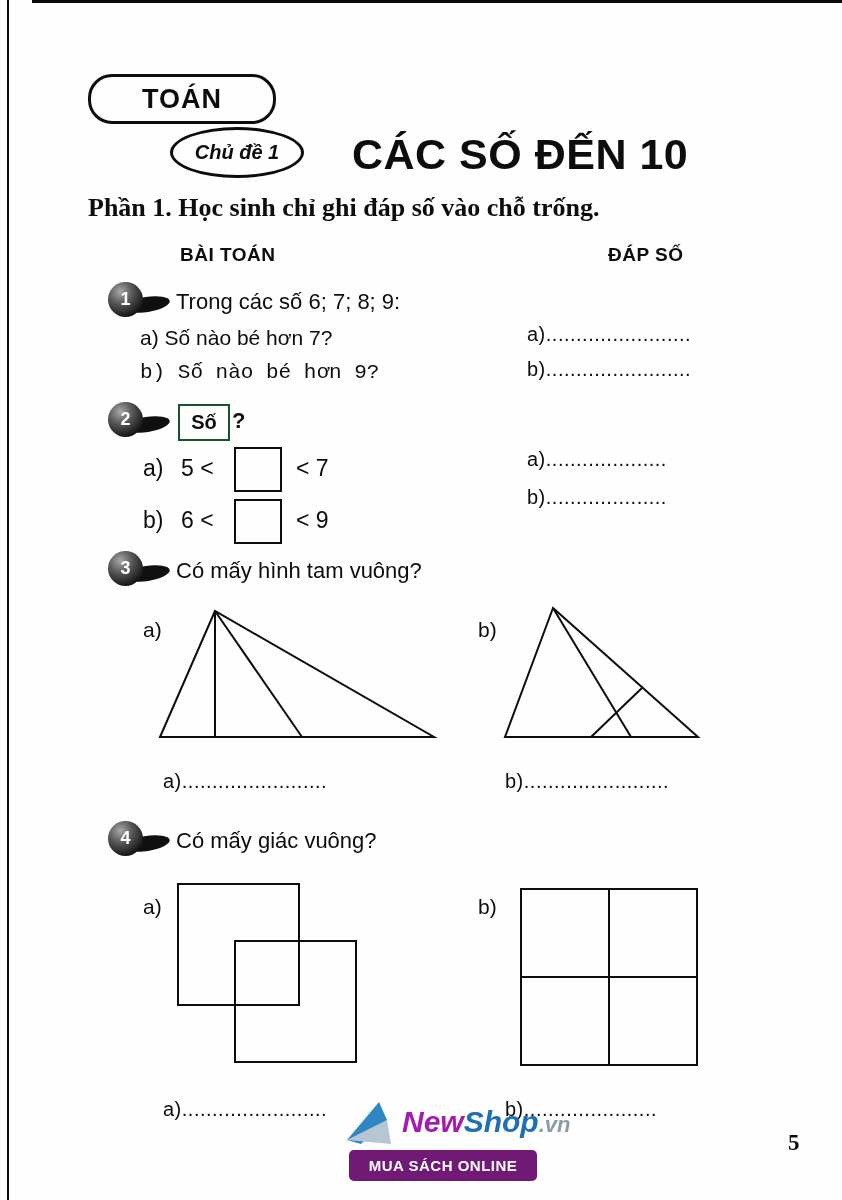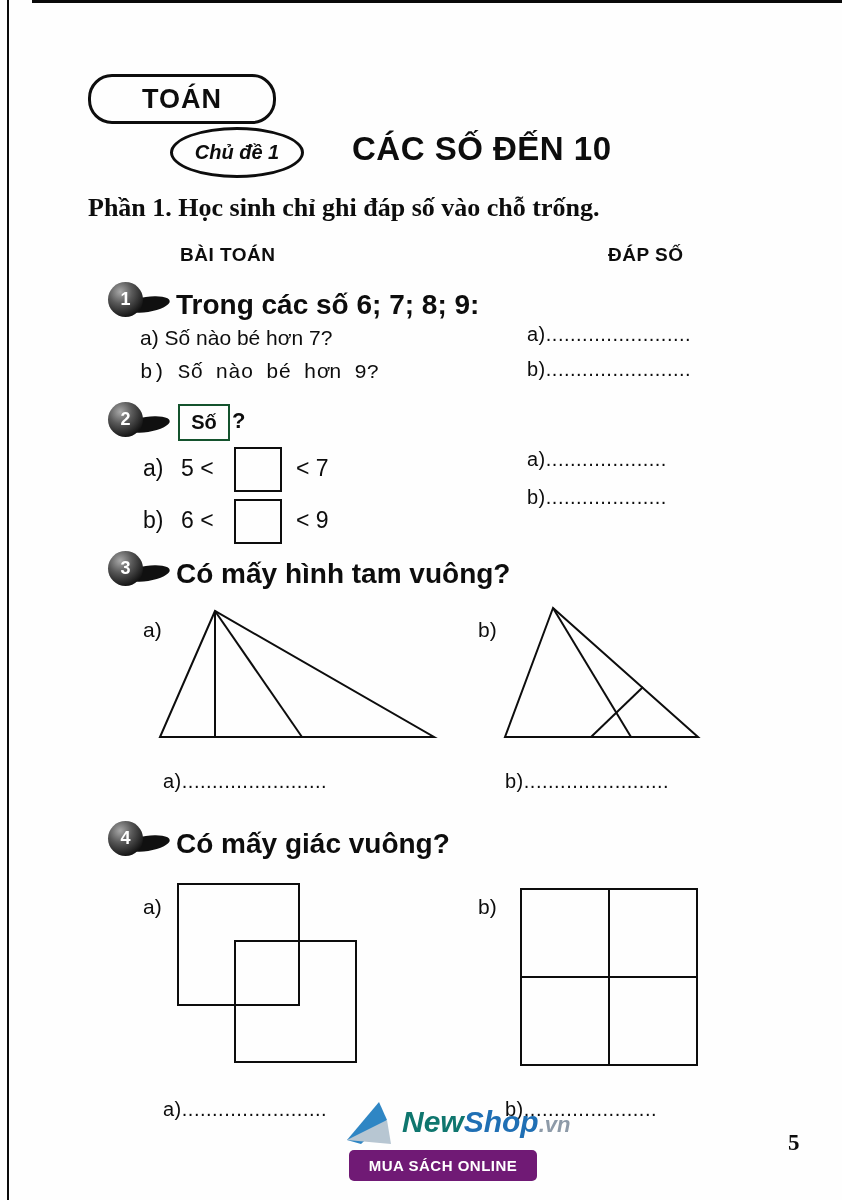--- a/index.html
+++ b/index.html
@@ -24,21 +24,21 @@
     border:3px solid #0d0d0d;border-radius:24px;
     display:flex;align-items:center;justify-content:center;
     font-size:27px;font-weight:bold;letter-spacing:1px;
   }
   .topic-oval{
     left:170px;top:127px;width:128px;height:45px;
     border:3px solid #0d0d0d;border-radius:50%;
     display:flex;align-items:center;justify-content:center;
     font-size:20px;font-weight:bold;font-style:italic;
   }
-  .page-title{left:352px;top:130px;font-size:33px;font-weight:bold;letter-spacing:0.5px;}
+  .page-title{left:352px;top:130px;font-size:43px;font-weight:bold;letter-spacing:0.5px;}
   .part-heading{
     left:88px;top:193px;font-family:"Liberation Serif", serif;
     font-size:26px;font-weight:bold;
   }
   .col-header{font-size:19px;font-weight:bold;letter-spacing:0.5px;}
   .col-left{left:180px;top:244px;}
   .col-right{left:608px;top:244px;}
 
   
   .badge{width:78px;height:40px;}
@@ -46,40 +46,40 @@
     position:absolute;left:16px;top:15px;width:46px;height:15px;
     background:#101010;border-radius:50%;
     transform:rotate(-9deg);
   }
   .badge .ball{
     position:absolute;left:0;top:0;width:35px;height:35px;border-radius:50%;
     background:radial-gradient(circle at 35% 28%, #a8a8a8 0%, #595959 35%, #161616 75%, #000 100%);
     display:flex;align-items:center;justify-content:center;
     color:#fff;font-size:18px;font-weight:bold;
   }
-  .prob-title{font-size:28px;font-weight:bold;}
+  .prob-title{font-size:22px;font-weight:normal;}
   .q-line{font-size:21px;}
   .ans-line{font-size:20px;letter-spacing:0.5px;}
 
   
   .so-box{
     left:178px;top:404px;width:48px;height:33px;border:2px solid #14532d;
     display:flex;align-items:center;justify-content:center;
     font-size:20px;font-weight:bold;
   }
   .qmark{left:232px;top:408px;font-size:22px;font-weight:bold;}
   .ineq{font-size:23px;}
   .blank-box{width:44px;height:41px;border:2px solid #0d0d0d;}
 
   svg{display:block;}
   .fig-label{font-size:21px;}
 
   
   .logo-text{font-size:30px;font-weight:bold;font-style:italic;}
-  .logo-new{color:#0f766e;}
+  .logo-new{color:#a21caf;}
   .logo-shop{color:#1f6fb4;}
   .logo-vn{color:#8d9aa8;font-size:22px;text-align:center;}
   .banner{
     left:349px;top:1150px;width:188px;height:31px;
     border-radius:5px;
     display:flex;align-items:center;justify-content:center;
     color:#fff;font-size:15px;font-weight:bold;letter-spacing:0.5px;
   }
   .page-num{
     left:788px;top:1130px;

